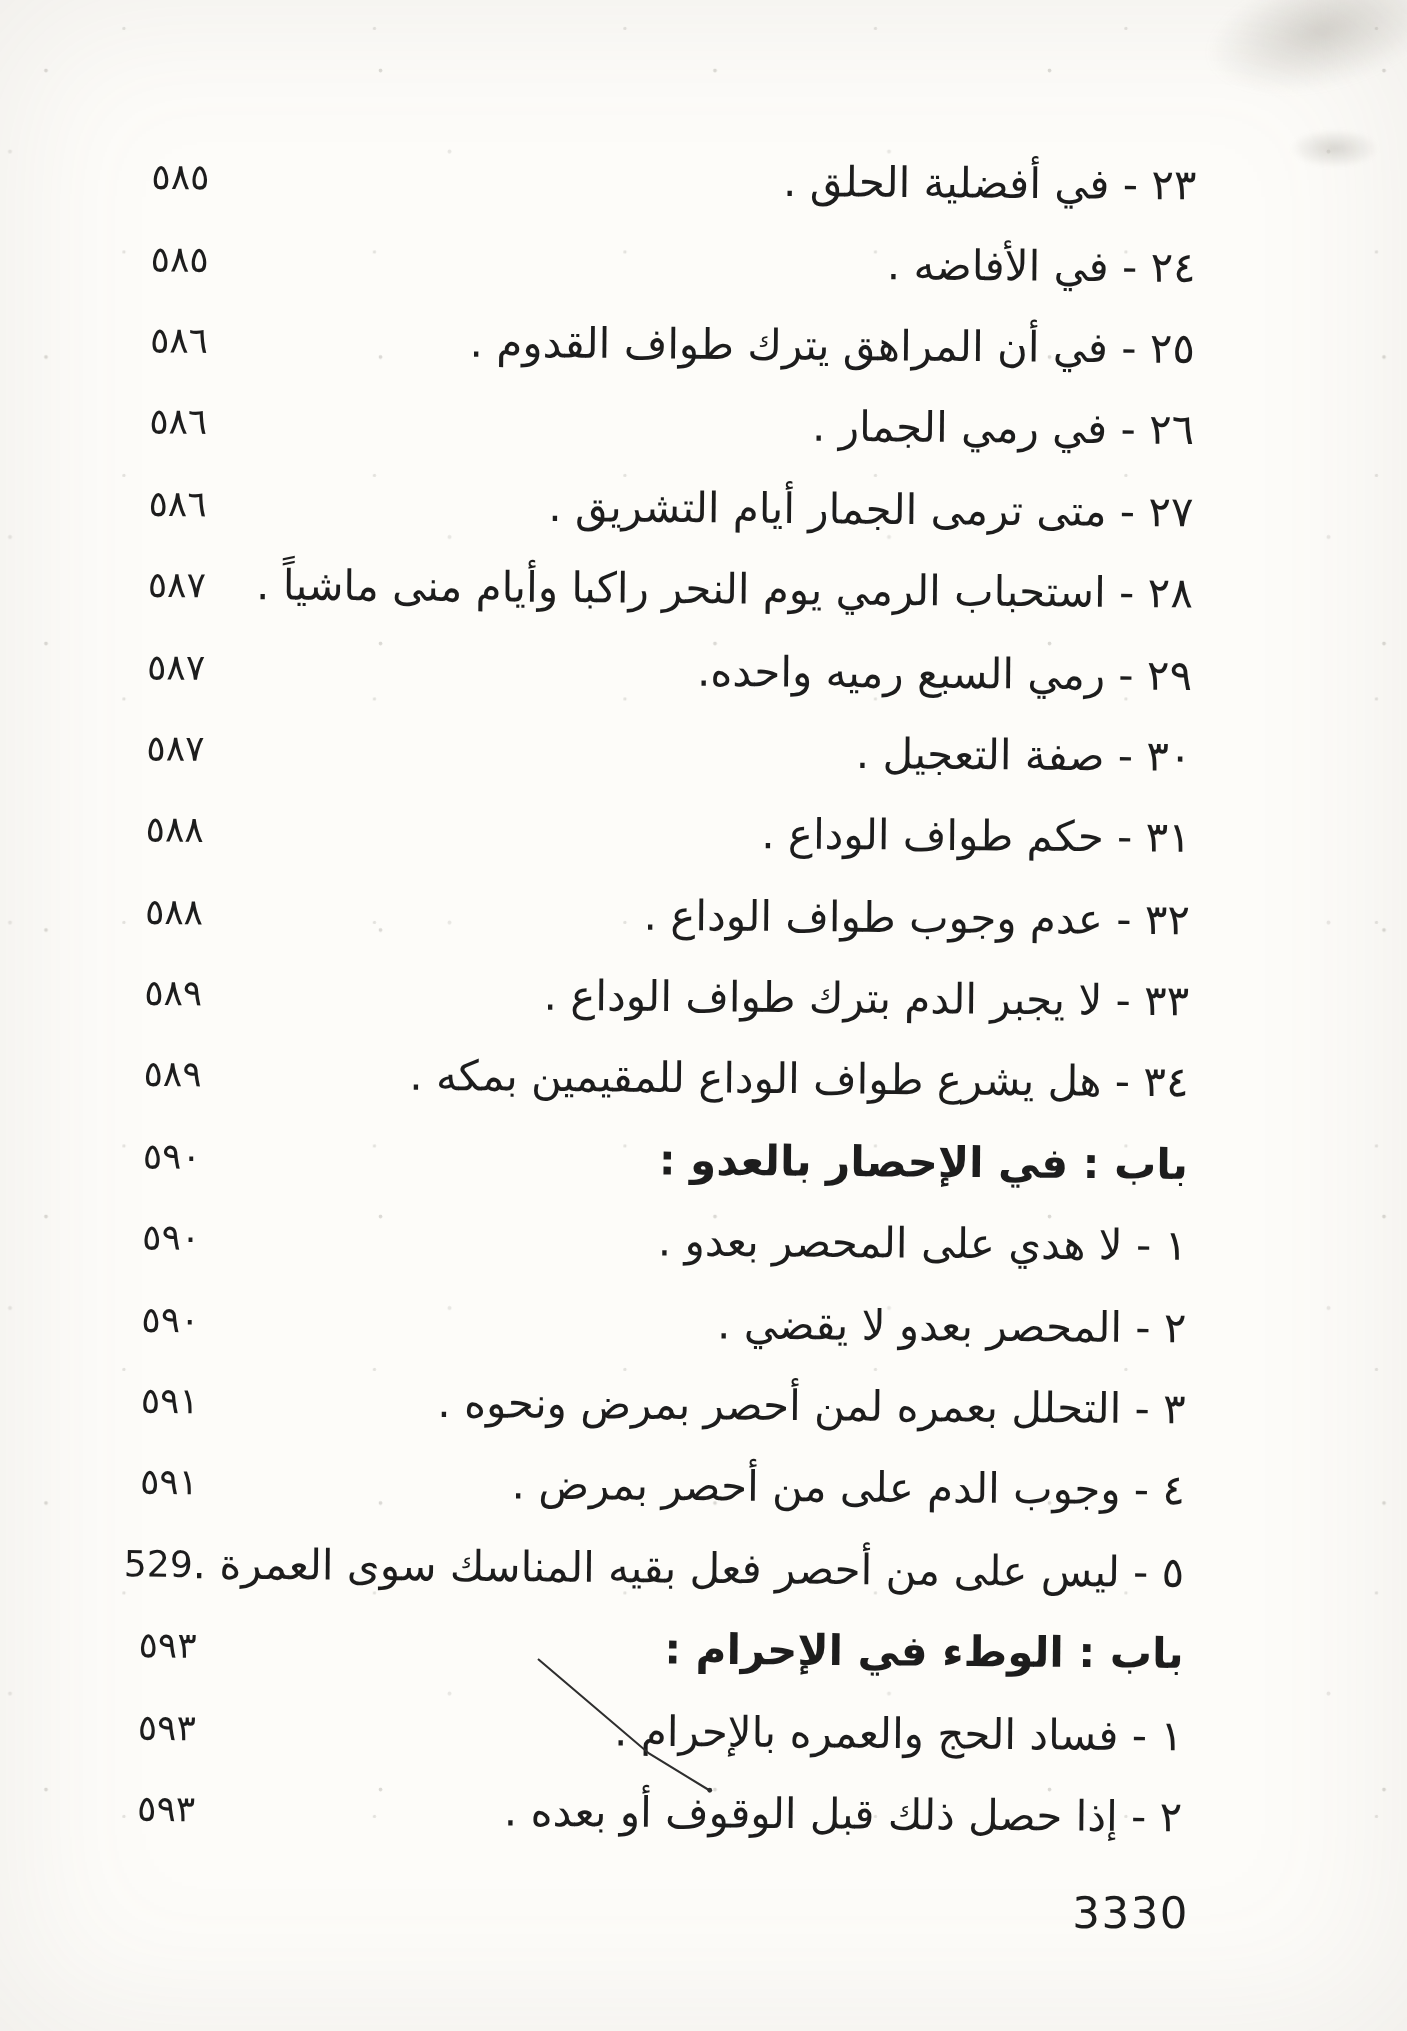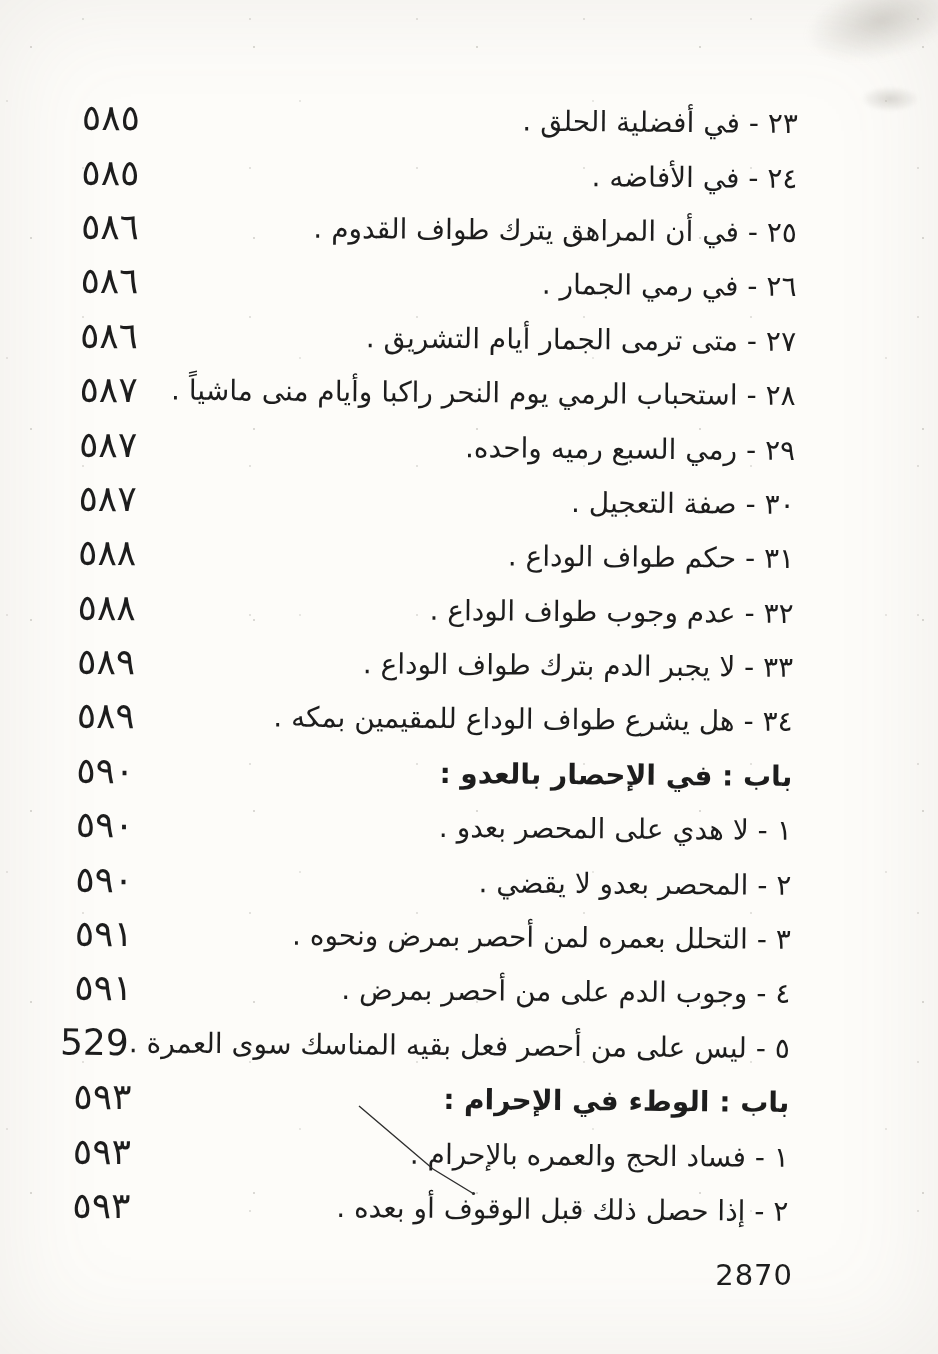--- a/index.html
+++ b/index.html
@@ -68,21 +68,21 @@
     font-size: 28px;
     line-height: 1;
     white-space: nowrap;
     letter-spacing: 0;
   }
   .row.heading .entry {
     font-weight: 700;
     font-size: 28px;
   }
   .pnum {
-    font-size: 36px;
+    font-size: 24px;
     line-height: 1;
     white-space: nowrap;
     min-width: 58px;
   }
   .footer-num {
     position: absolute;
     top: 1258px;
     right: 145px;
     font-size: 29px;
     letter-spacing: 1px;
@@ -209,14 +209,14 @@
     <span class="pnum">٥٩٣</span>
   </div>
 </div>
   </div>
 
   <svg class="pen-mark" width="938" height="1354" viewBox="0 0 938 1354" xmlns="http://www.w3.org/2000/svg">
     <polyline points="359,1106 433,1169 474,1194" fill="none" stroke="#2e2e2e" stroke-width="1.4"></polyline>
     <circle cx="473.5" cy="1193.5" r="1.6" fill="#2e2e2e"></circle>
   </svg>
 
-  <div class="footer-num">2870</div>
+  <div class="footer-num">3330</div>
 </div>
 
 </body></html>

